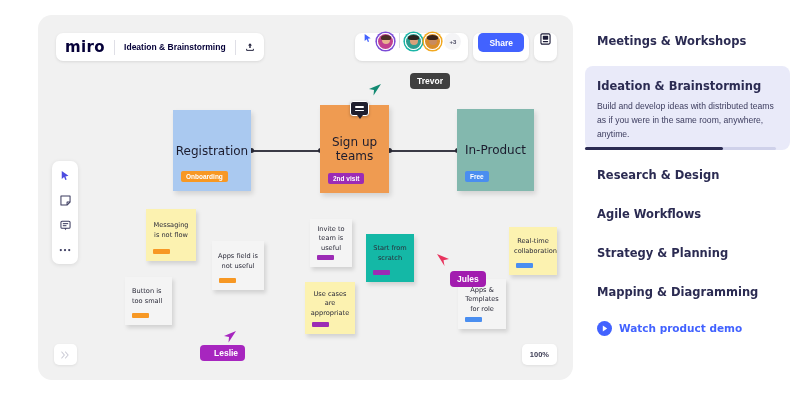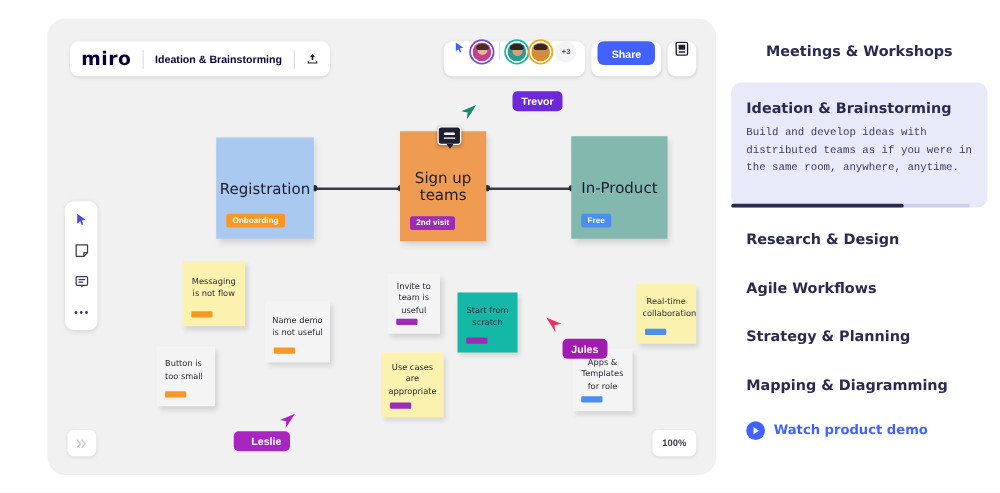--- a/index.html
+++ b/index.html
@@ -183,23 +183,23 @@
     background: #e9eaf9; border-radius: 8px;
     padding: 13px 12px 0; position: relative;
     margin: 4px 0 6px;
   }
   .side-card-title {
     font-family: "DejaVu Sans", sans-serif;
     font-size: 11.5px; font-weight: 700; color: #2b2b52;
     margin-bottom: 7px;
   }
   .side-card-desc {
-    font-family: Liberation Mono, monospace;
+    font-family: Liberation Sans, sans-serif;
     font-size: 8.6px; line-height: 1.62; color: #3c3c5e;
-    padding-bottom: 24px;
+    padding-bottom: 8px;
   }
   .progress-track {
     position: absolute; left: 0; right: 14px; bottom: 0;
     height: 2.5px; background: #cfd1ea; border-radius: 2px;
   }
   .progress-fill { height: 100%; background: #2b2b52; border-radius: 2px; }
   .demo-link {
     display: flex; align-items: center; gap: 7px;
     padding: 0 12px; cursor: pointer;
   }
@@ -329,21 +329,21 @@
       <span class="flow-label">In-Product</span>
       <span class="flow-tag" style="background:#4a8ef0;">Free</span>
     </div>
 
     <div class="note" style="left:108px; top:194px; width:50px; height:52px; background:#fcf2b0;">
       <span class="note-txt">Messaging is not flow</span>
       <span class="note-bar" style="background:#f79824;"></span>
     </div>
 
     <div class="note" style="left:174px; top:226px; width:52px; height:49px; background:#f4f4f4;">
-      <span class="note-txt">Name demo is not useful</span>
+      <span class="note-txt">Apps field is not useful</span>
       <span class="note-bar" style="background:#f79824;"></span>
     </div>
 
     <div class="note" style="left:87px; top:262px; width:47px; height:48px; background:#f4f4f4;">
       <span class="note-txt" style="text-align:left; padding-left:2px;">Button is too small</span>
       <span class="note-bar" style="background:#f79824;"></span>
     </div>
 
     <div class="note" style="left:272px; top:204px; width:42px; height:48px; background:#f4f4f4;">
       <span class="note-txt">Invite to team is useful</span>
@@ -368,48 +368,48 @@
     <div class="note" style="left:420px; top:264px; width:48px; height:50px; background:#f4f4f4;">
       <span class="note-txt">Apps &amp; Templates for role</span>
       <span class="note-bar" style="background:#4a8ef0;"></span>
     </div>
 
     <span class="ptr" style="left:330px; top:68px;">
       <svg width="14" height="14" viewBox="0 0 14 14">
         <path d="M13 1 L1 6 L6 7 L5.5 12.5 Z" fill="#138a72"></path>
       </svg>
     </span>
-    <span class="cursor-label" style="left:372px; top:58px; background:#6d28d9;">Trevor</span>
+    <span class="cursor-label" style="left:372px; top:58px; background:#404040;">Trevor</span>
 
     <span class="ptr" style="left:398px; top:238px;">
       <svg width="14" height="14" viewBox="0 0 14 14">
         <path d="M1 1 L13 6 L7.5 7.2 L8.5 13 Z" fill="#e8345e"></path>
       </svg>
     </span>
     <span class="cursor-label" style="left:412px; top:256px; background:#a21caf;">Jules</span>
 
     <span class="ptr" style="left:185px; top:315px;">
       <svg width="14" height="14" viewBox="0 0 14 14">
         <path d="M13 1 L1 6 L6 7 L5.5 12.5 Z" fill="#a726bf"></path>
       </svg>
     </span>
-    <span class="cursor-label" style="left:149px; top:330px; background:#a726bf;padding-left:14px;">Leslie</span>
+    <span class="cursor-label" style="left:162px; top:330px; background:#a726bf;padding-left:14px;">Leslie</span>
 
     <div class="collapse-btn">
       <svg width="9" height="8" viewBox="0 0 12 10">
         <path d="M1 1 L4.5 5 L1 9" stroke="#c9c9d4" stroke-width="1.4" fill="none" stroke-linecap="round" stroke-linejoin="round"></path>
         <path d="M6 1 L9.5 5 L6 9" stroke="#c9c9d4" stroke-width="1.4" fill="none" stroke-linecap="round" stroke-linejoin="round"></path>
       </svg>
     </div>
     <div class="zoom-ind">100%</div>
   </div>
 
   <div id="sidebar">
 
-    <div class="side-item" style="margin-top:14px;text-align:center;">Meetings &amp; Workshops</div>
+    <div class="side-item" style="margin-top:14px;">Meetings &amp; Workshops</div>
 
     <div class="side-card" style="margin-top:18px;">
       <div class="side-card-title">Ideation &amp; Brainstorming</div>
       <div class="side-card-desc">Build and develop ideas with distributed teams as if you were in the same room, anywhere, anytime.</div>
       <div class="progress-track">
         <div class="progress-fill" id="progress-fill" style="width: 72%; background: rgb(43, 43, 82);"></div>
       </div>
     </div>
 
     <div class="side-item" style="margin-top:18px;">Research &amp; Design</div>

